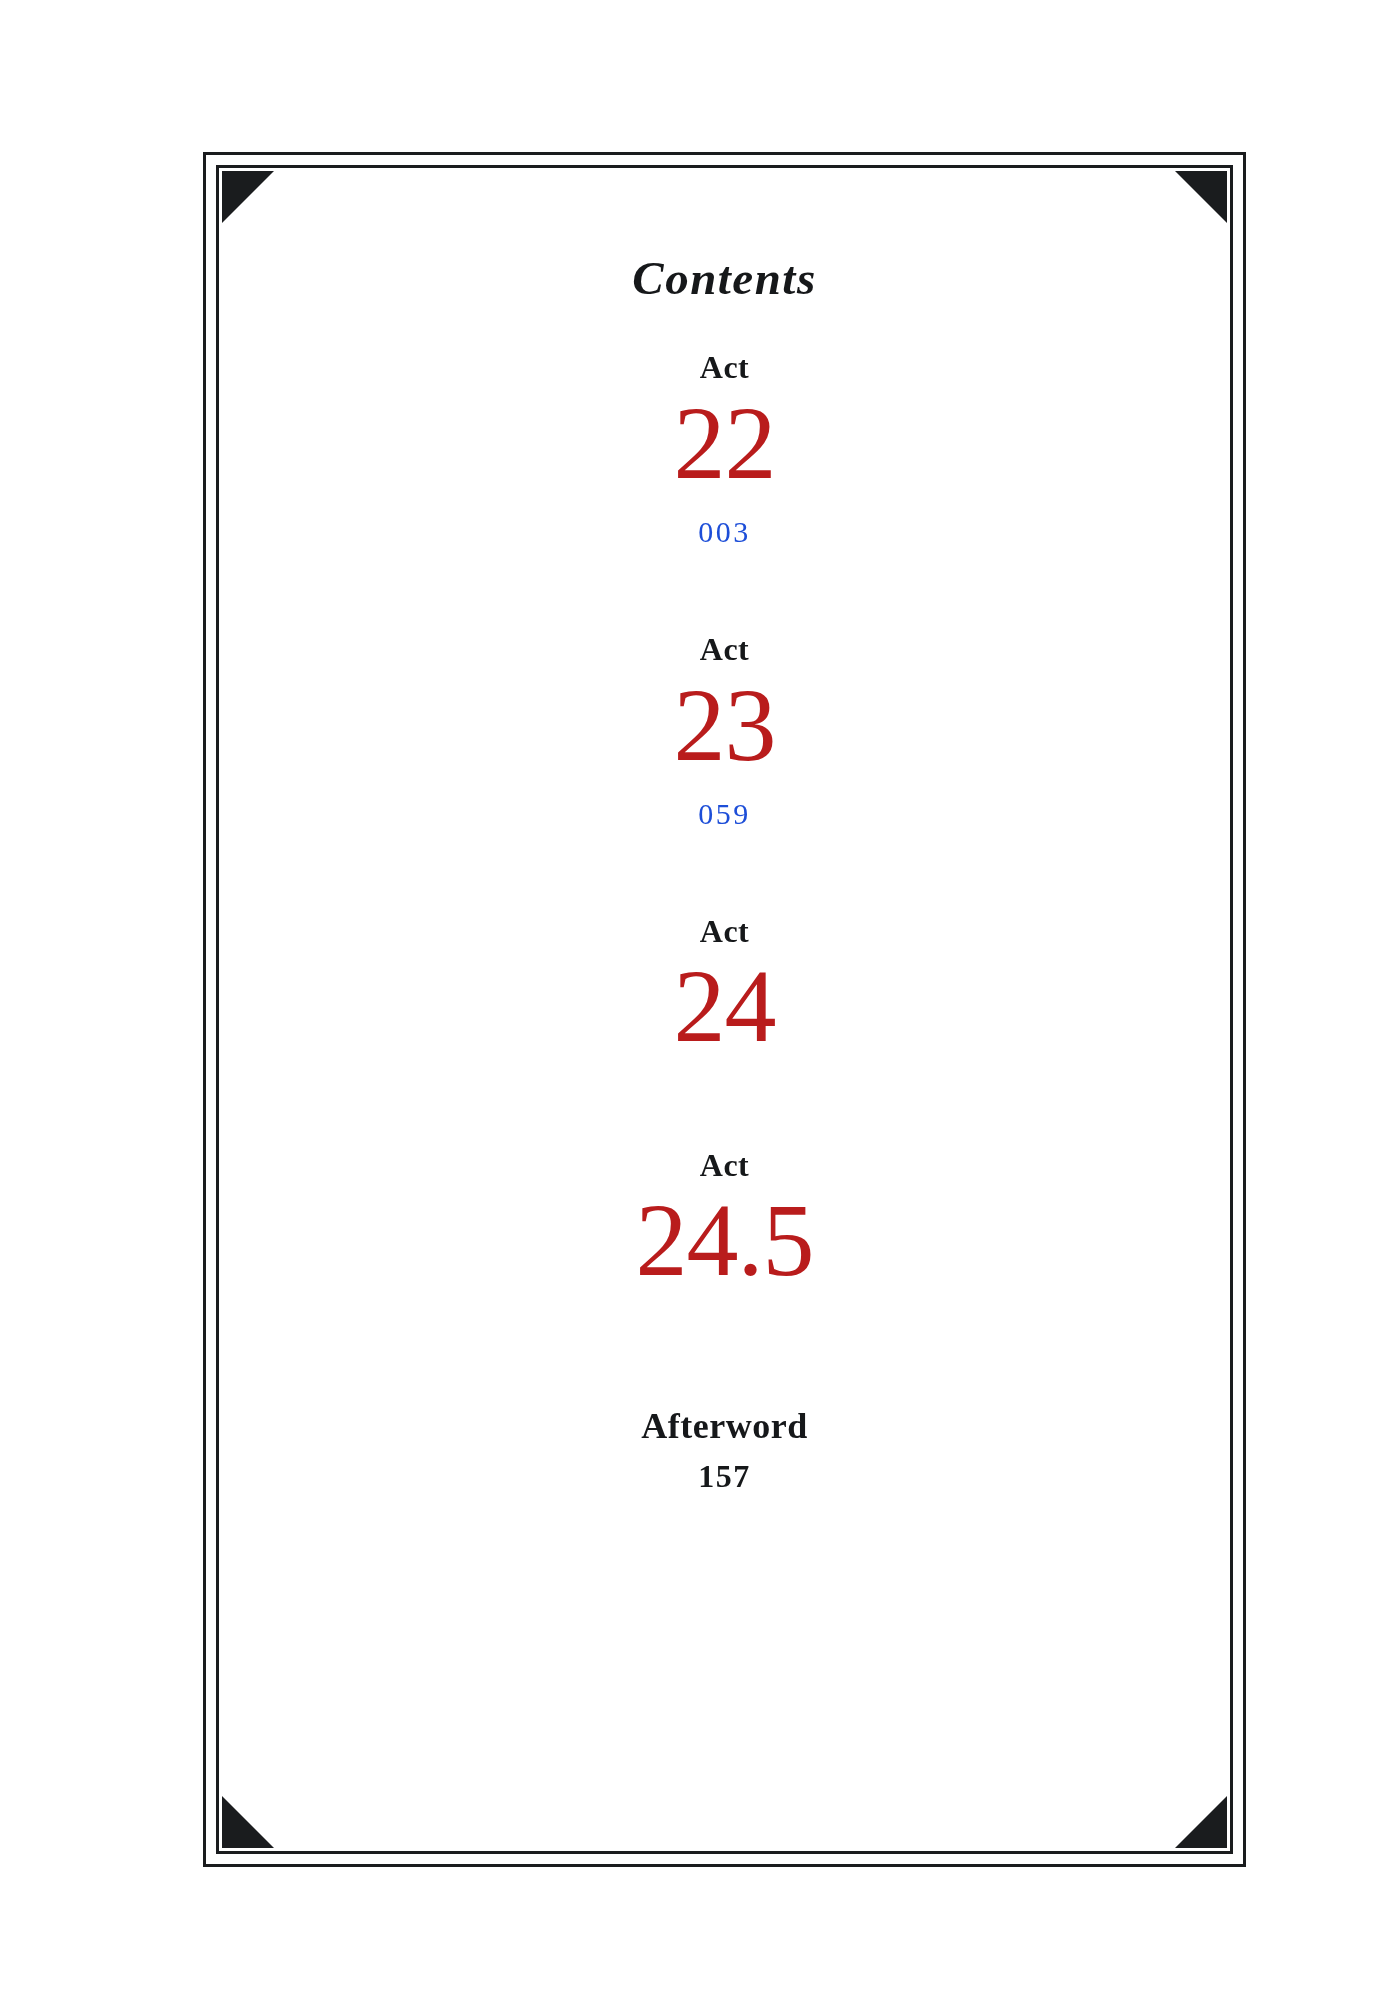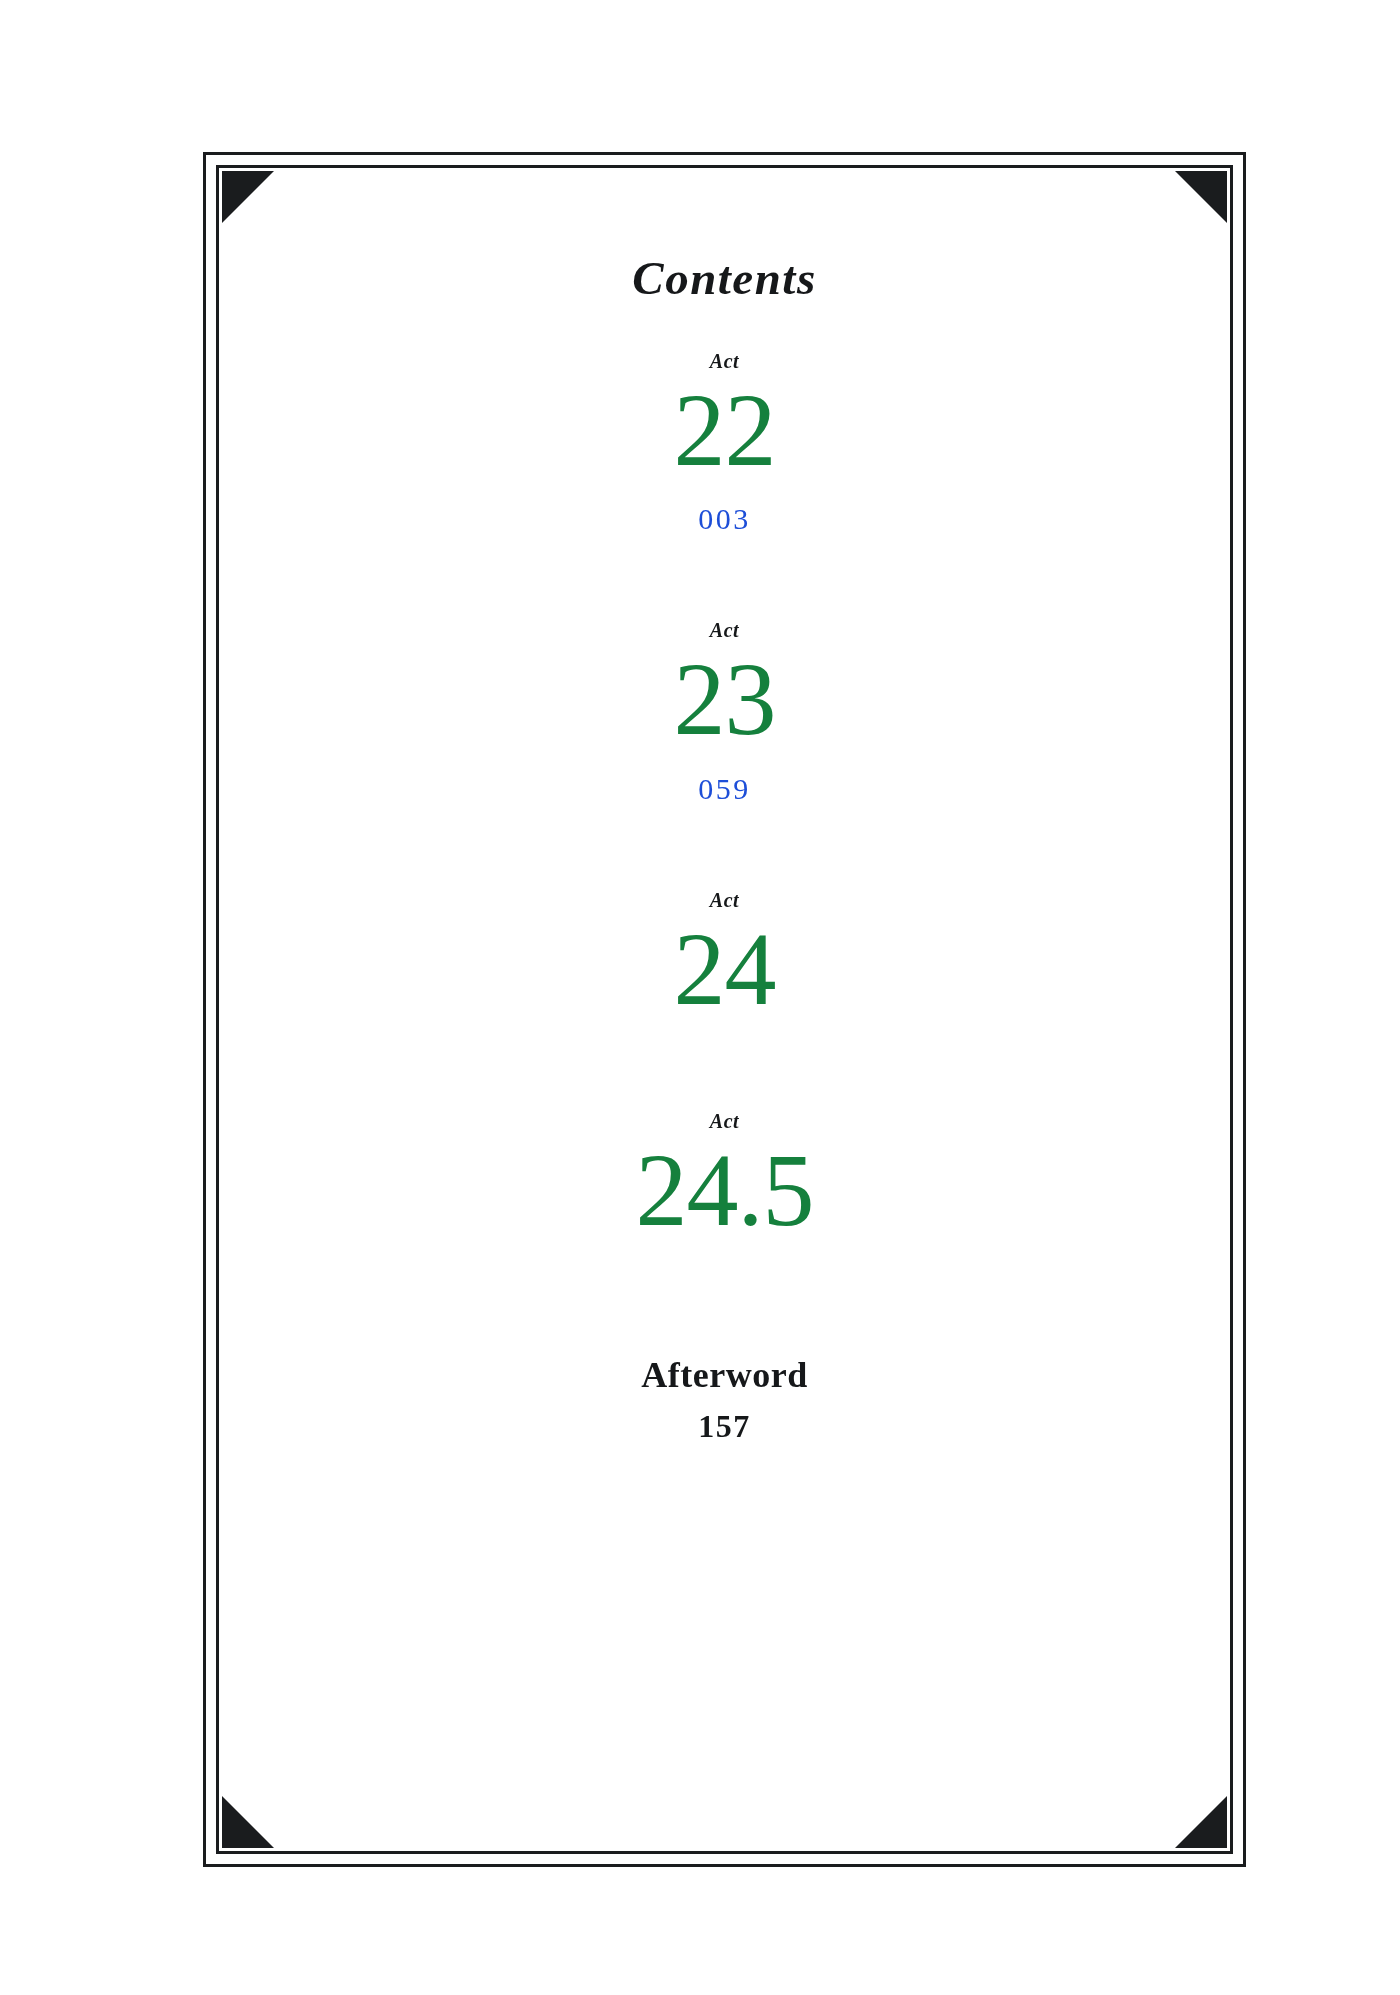--- a/index.html
+++ b/index.html
@@ -110,34 +110,33 @@
 
   
   .entry {
     width: 100%;
     text-align: center;
   }
 
   .entry-label {
     font-family: "Liberation Serif", "DejaVu Serif", serif;
     font-weight: bold;
-    font-size: 20px;
+    font-size: 32px;
     letter-spacing: 0.5px;
     line-height: 1.05;
     color: #16181a;
-    font-style: italic;
   }
 
   .entry-number {
     font-family: "Liberation Serif", "DejaVu Serif", serif;
     font-weight: normal;
     font-size: 104px;
     line-height: 1.08;
     letter-spacing: -1px;
-    color: #15803d;
+    color: #b91c1c;
     margin-top: 2px;
   }
 
   .entry-page {
     font-family: "Liberation Serif", "DejaVu Serif", serif;
     font-weight: normal;
     font-size: 30px;
     letter-spacing: 2.5px;
     line-height: 1;
     color: #1d4ed8;

